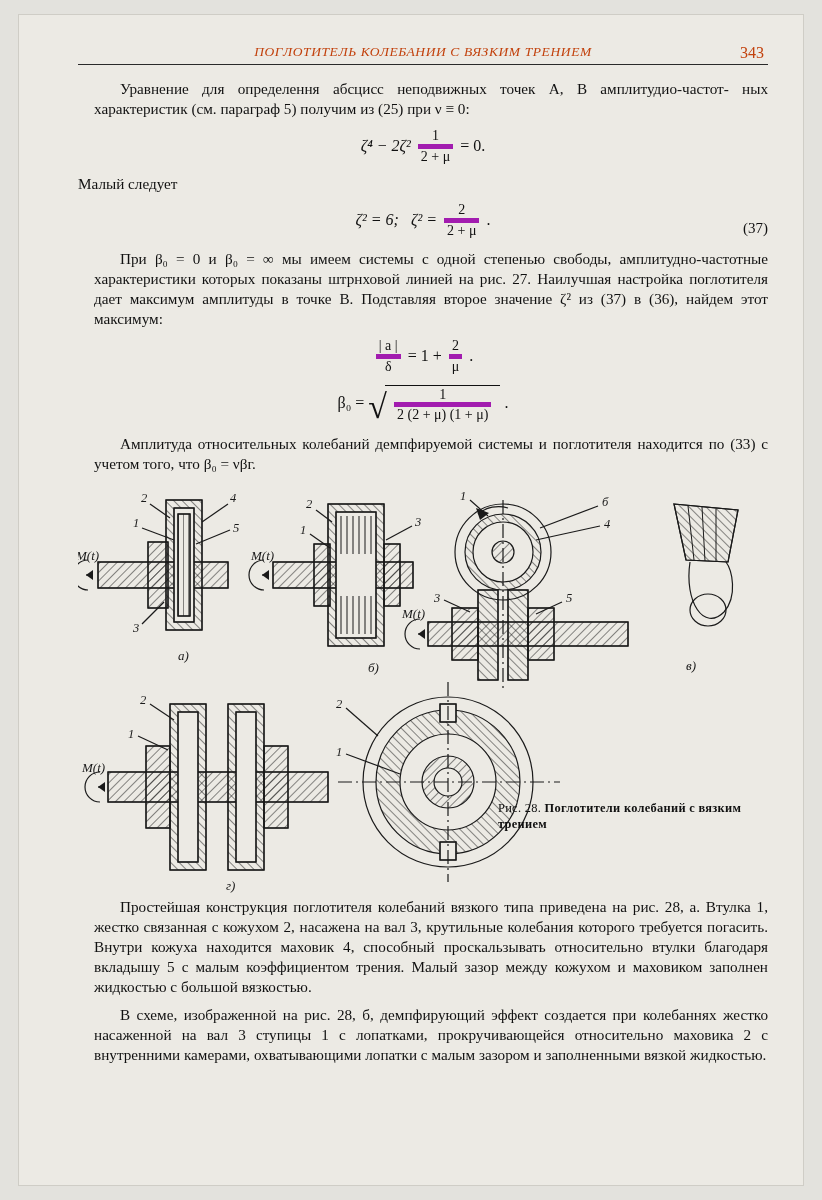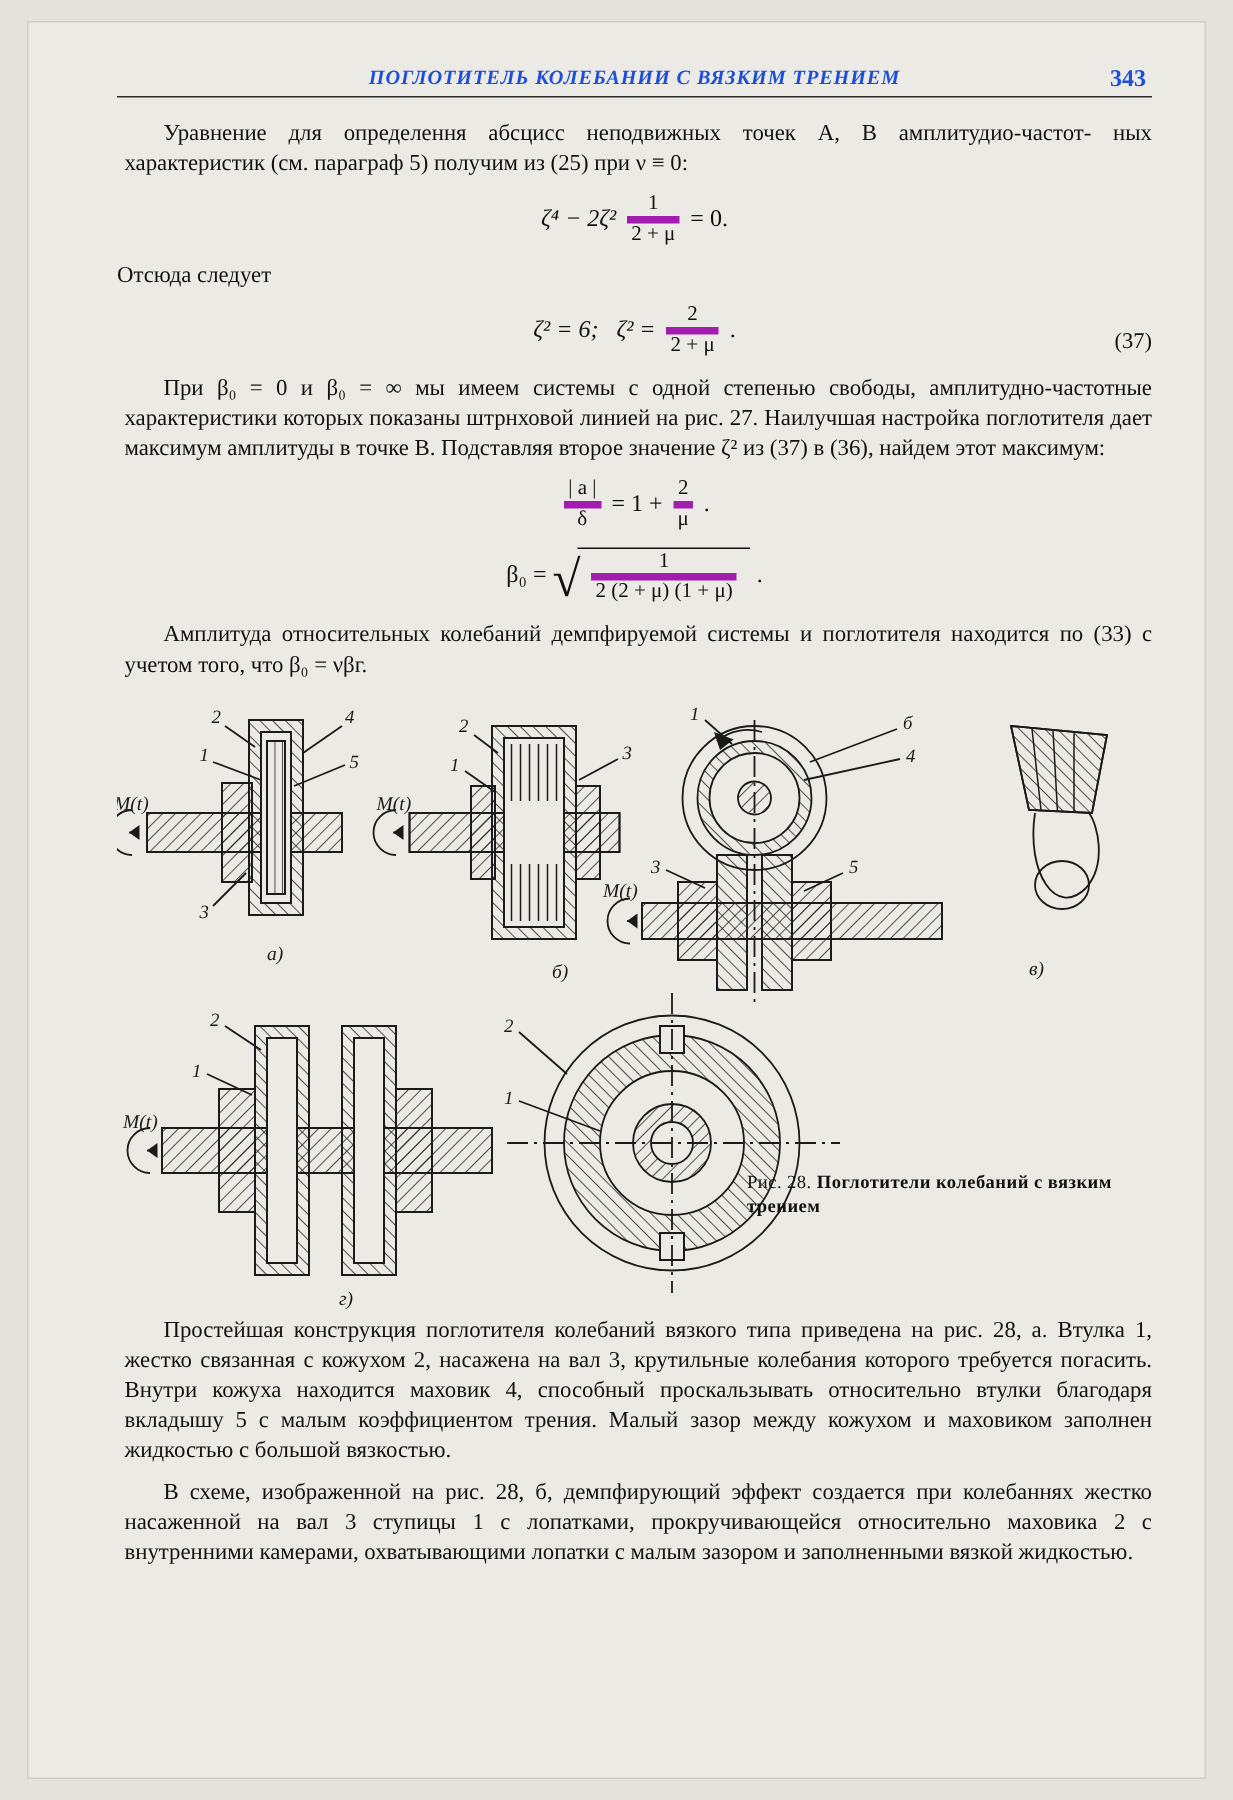--- a/index.html
+++ b/index.html
@@ -25,37 +25,36 @@
     position:absolute;
     left: 60px; top: 30px; width: 690px;
   }
   
   .runhead {
     display:flex; align-items:flex-end; justify-content:center;
     position:relative;
     font-style: italic;
     font-size: 13.5px;
     letter-spacing: 0.6px;
-    color:#1d4ed8;
+    color:#c2410c;
     margin-bottom: 4px;
-    font-weight: bold;
   }
   .runhead .title { white-space:nowrap; }
   .runhead .pageno {
     position:absolute; right:4px; bottom:-2px;
     font-style: normal; font-size: 16px; letter-spacing:0;
   }
   .rule { height:1px; background:#2a2a2a; margin: 4px 0 14px 0; }
 
   
   p.body {
     font-size: 15.2px;
     line-height: 1.32;
     text-align: justify;
-    margin: 0 0 8px 5px;
+    margin: 0 0 8px 16px;
     text-indent: 0;
     hyphens: none;
   }
   p.ind { text-indent: 26px; }
 
   
   .formula {
     text-align:center;
     margin: 10px 0 10px 0;
     font-size: 16px;
@@ -122,21 +121,21 @@
 
       <div class="formula">
         <span class="it">ζ⁴ − 2ζ²</span>
         <span class="frac">
           <span class="num">1</span>
           <span class="den">2 + μ</span>
         </span>
         <span>= 0.</span>
       </div>
 
-      <div class="lead">Отсюда следует</div>
+      <div class="lead">Малый следует</div>
 
       <div class="formula">
         <span class="it">ζ² = 6;</span>
         &nbsp;
         <span class="it">ζ² =</span>
         <span class="frac">
           <span class="num">2</span>
           <span class="den">2 + μ</span>
         </span>
         <span>.</span>

